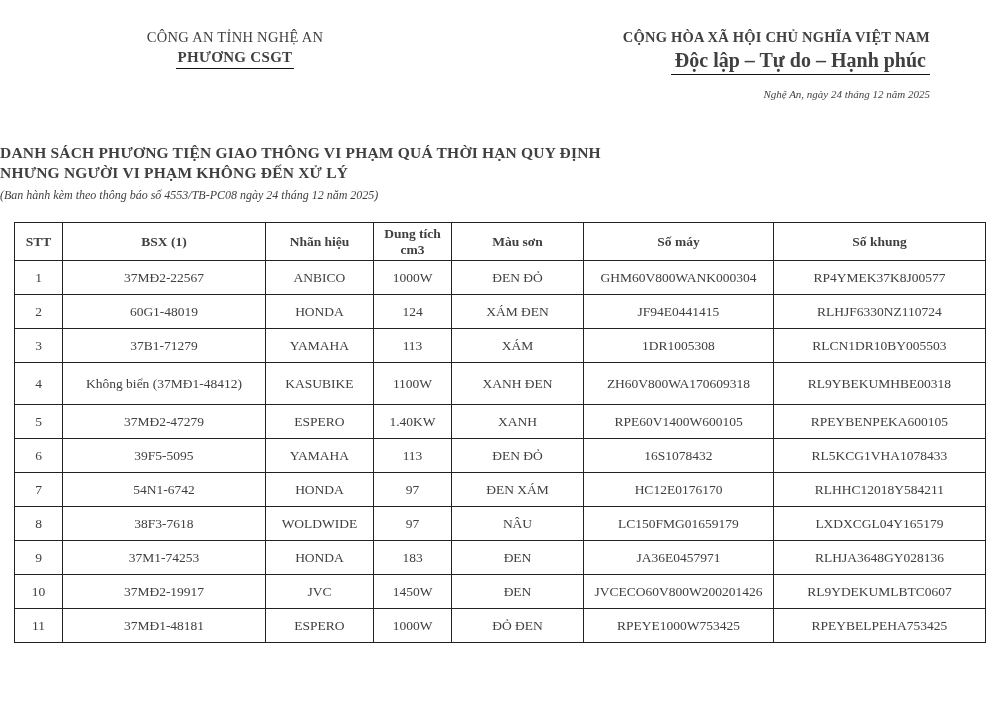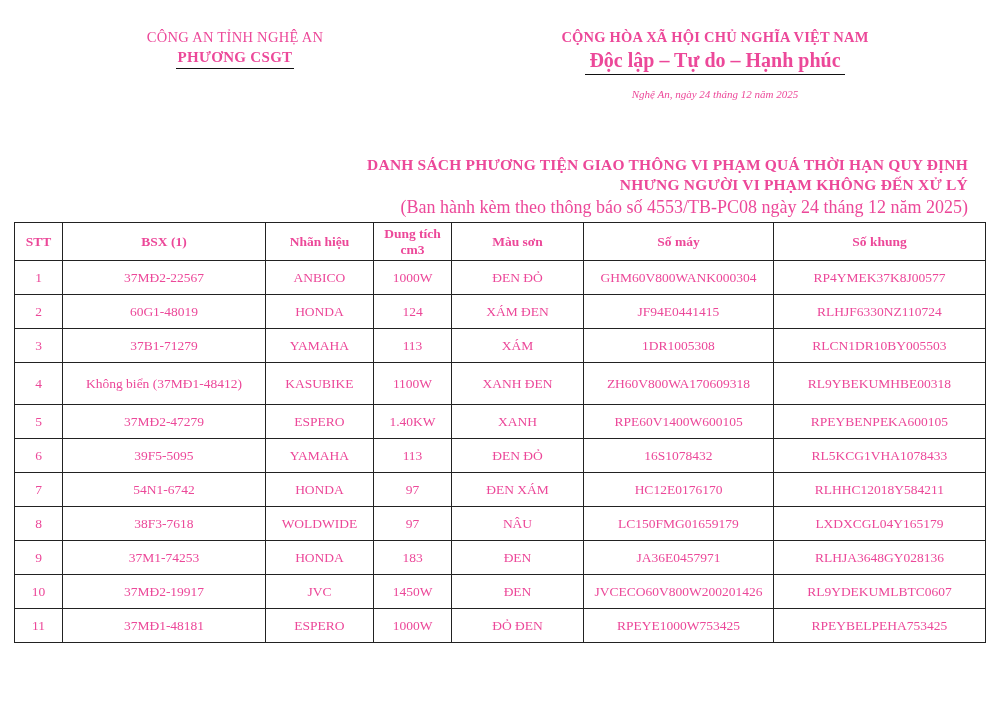--- a/index.html
+++ b/index.html
@@ -6,21 +6,21 @@
     margin: 0;
     padding: 0;
     background: #ffffff;
   }
   .page {
     position: relative;
     width: 1000px;
     height: 709px;
     background: #ffffff;
     font-family: "Liberation Serif", "DejaVu Serif", serif;
-    color: #ec4899;
+    color: #404040;
     overflow: hidden;
   }
 
   
   .org-block {
     position: absolute;
     top: 29px;
     left: 60px;
     width: 350px;
     text-align: center;
@@ -37,21 +37,21 @@
     border-bottom: 1.5px solid #111111;
     padding: 0 2px 2px 2px;
     letter-spacing: 0.3px;
   }
 
   .national-block {
     position: absolute;
     top: 29px;
     left: 500px;
     width: 430px;
-    text-align: center;
+    text-align: right;
   }
   .national-line1 {
     font-size: 14.5px;
     font-weight: bold;
     letter-spacing: 0.2px;
   }
   .national-line2 {
     display: inline-block;
     margin-top: 3px;
     font-size: 20px;
@@ -64,32 +64,32 @@
     font-size: 11px;
     font-style: italic;
   }
 
   
   .title-block {
     position: absolute;
     top: 143px;
     left: 0;
     width: 968px;
-    text-align: right;
-    margin-top: 12px;
+    text-align: left;
   }
   .title-line {
     font-size: 15.5px;
     font-weight: bold;
     line-height: 20px;
     letter-spacing: 0.2px;
   }
   .title-subtitle {
     margin-top: 3px;
-    font-size: 18px;
+    font-size: 12px;
+    font-style: italic;
     line-height: 19px;
   }
 
   
   table.doc-table {
     position: absolute;
     top: 222px;
     left: 14px;
     border-collapse: collapse;
     table-layout: fixed;

